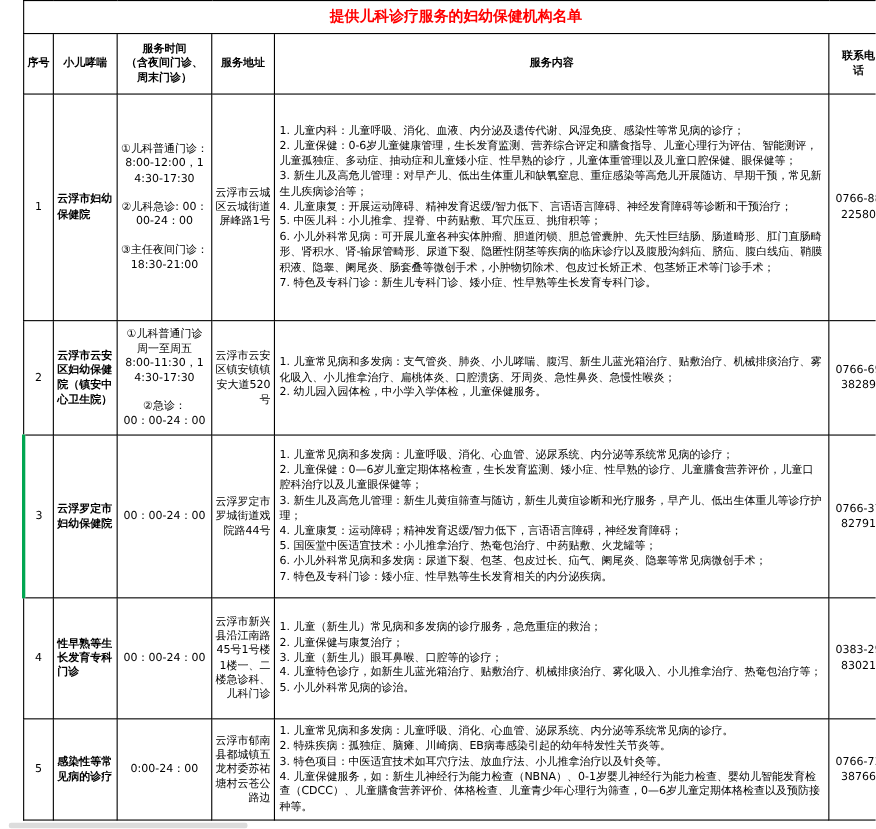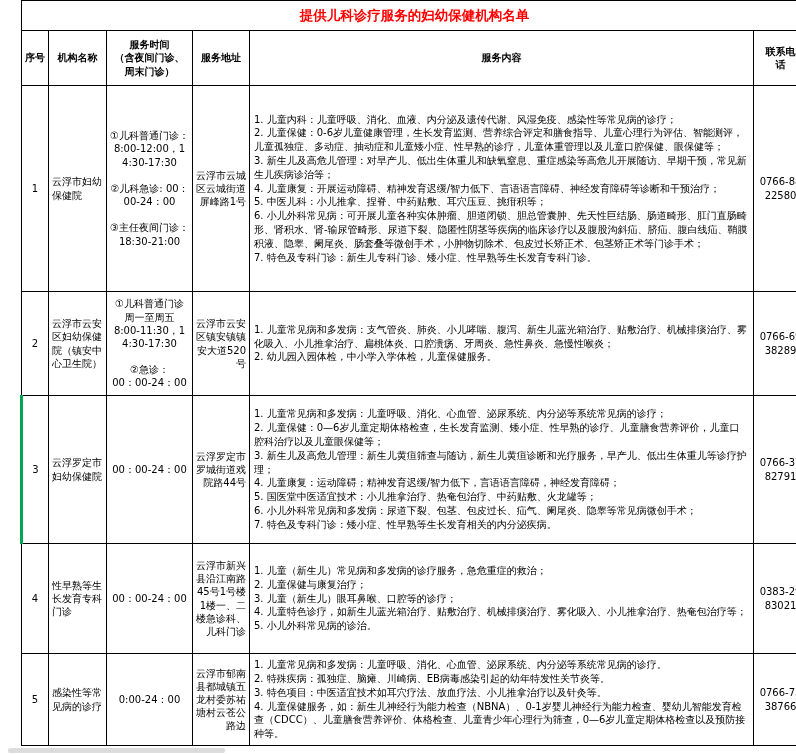--- a/index.html
+++ b/index.html
@@ -4,21 +4,21 @@
 <style>
   html,body{margin:0;padding:0;background:#fff;}
   body{width:796px;height:754px;font-family:"DejaVu Sans",sans-serif;color:#000;position:relative;overflow:hidden;}
   .sheet{position:absolute;left:0;top:0;width:796px;height:754px;}
   table{border-collapse:collapse;table-layout:fixed;margin-left:20px;width:786px;}
   td,th{border:1px solid #000;font-size:10px;line-height:1.32;vertical-align:middle;padding:1px 3px;overflow:hidden;word-break:break-all;}
   .title-cell{height:27px;text-align:center;font-weight:bold;font-size:13.5px;color:#ff0000;border:1px solid #000;}
   th{font-weight:bold;text-align:center;white-space:pre-line;background:#fff;}
   .header-row{height:55px;}
   .c-no{text-align:center;}
-  .c-name{text-align:left;}
+  .c-name{text-align:left;font-weight:bold;}
   .c-time{text-align:center;white-space:pre-line;}
   .c-time.left{text-align:center;}
   .c-addr{text-align:right;white-space:pre-line;}
   .c-content{text-align:left;white-space:pre-line;line-height:1.38;padding:2px 4px;vertical-align:middle;}
   .c-phone{text-align:center;}
   .hr1{height:206px;} .hr2{height:104px;} .hr3{height:148px;} .hr4{height:110px;} .hr5{height:92px;}
   .green-left{border-left:3px solid #00a651;}
   .hscroll{position:absolute;left:8px;top:748px;width:217px;height:5px;background:#dcdcdc;border-radius:2px;}
 </style>
 </head>
@@ -33,21 +33,21 @@
       <col style="width:57px">
         <col style="width:504px">
         <col style="width:54px">
     </colgroup>
     <tbody>
         <tr>
       <td colspan="6" class="title-cell">提供儿科诊疗服务的妇幼保健机构名单</td>
     </tr>
     <tr class="header-row">
       <th>序号</th>
-      <th>机构名称</th>
+      <th>小儿哮喘</th>
       <th>服务时间
 （含夜间门诊、
 周末门诊）</th>
       <th>服务地址</th>
       <th>服务内容</th>
       <th>联系电
 话</th>
     </tr>
     <tr class="hr1">
       <td class="c-no">1</td>

